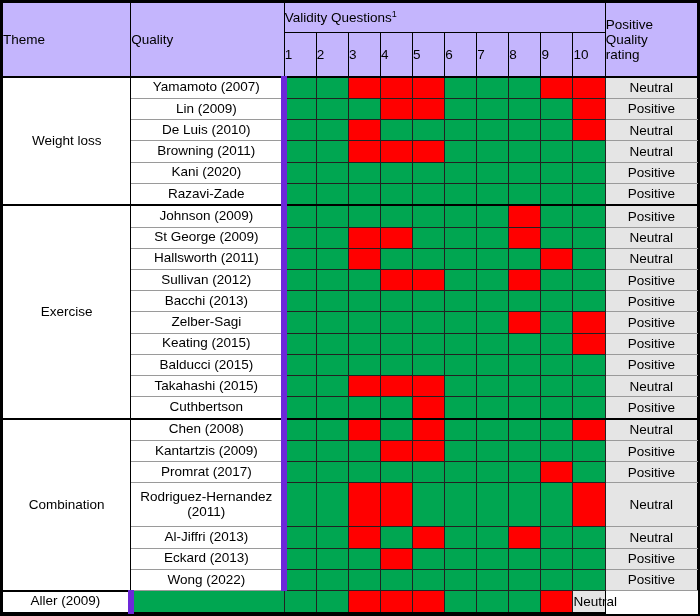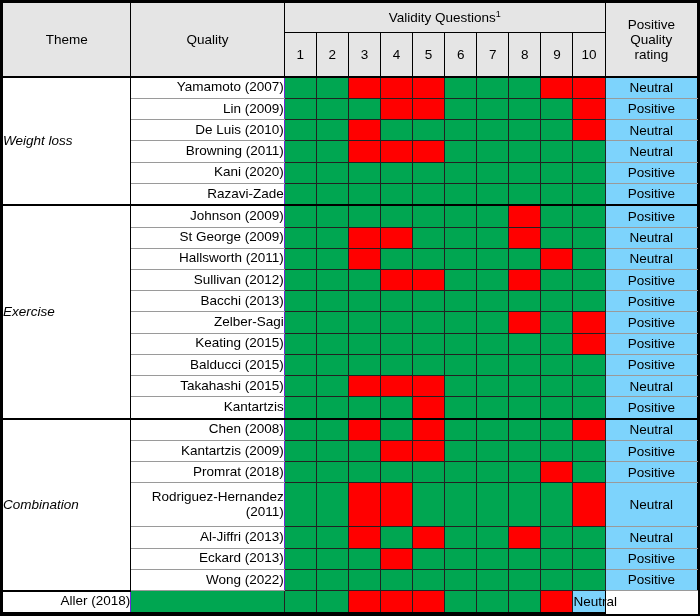--- a/index.html
+++ b/index.html
@@ -43,23 +43,23 @@
 
   
   col.c-theme   { width: 128px; }
   col.c-author  { width: 153px; }
   col.c-q       { width: 32px; }
   col.c-overall { width: 92px; }
 
   
   .hd {
     font-weight: bold;
-    text-align: center;
+    text-align: left;
     border: 1px solid #000000;
-    background: #e5e5e5;
+    background: #c4b5fd;
   }
   .hd-theme, .hd-author {
     font-size: 15px;
     vertical-align: top;
     padding-top: 5px;
   }
   .hd-vq {
     font-size: 15px;
     border-bottom: 1px solid #000000;
     padding-bottom: 2px;
@@ -81,58 +81,57 @@
     font-size: 14px;
     line-height: 1.12;
     vertical-align: top;
     padding-top: 4px;
   }
 
   
   .theme-cell {
     font-weight: bold;
     font-size: 14.5px;
-    text-align: left;
+    text-align: center;
     padding-right: 6px;
     border-left: 1px solid #000000;
     border-right: 1px solid #000000;
     vertical-align: top;
     padding-top: 2px;
-    font-style: italic;
   }
   .theme-cell.grp-top { border-top: 2px solid #000000; }
   .theme-cell.grp-last { border-bottom: 2px solid #000000; }
 
   .author-cell {
-    text-align: right;
+    text-align: center;
     padding-left: 5px;
     font-size: 14px;
     border-left: 1px solid #000000;
-    border-right: 1px solid #6d28d9;
+    border-right: 6px solid #6d28d9;
     border-bottom: 1px solid #9a9a9a;
     line-height: 1.1;
   }
   tr.grp-start .author-cell { border-top: 2px solid #000000; }
   tr.last-row .author-cell { border-bottom: 2px solid #000000; }
 
   .q {
     border: 1px solid #222222;
   }
   .q.green { background: #00a651; }
   .q.red   { background: #ff0000; }
   tr.grp-start .q { border-top-width: 2px; border-top-color: #000000; }
   tr.last-row .q { border-bottom-width: 2px; border-bottom-color: #000000; }
 
   .overall-cell {
     text-align: center;
     font-size: 14px;
     border-left: 1px solid #000000;
     border-right: 1px solid #000000;
     border-bottom: 1px solid #9a9a9a;
-    background: #7dd3fc;
+    background: #e5e5e5;
   }
   tr.grp-start .overall-cell { border-top: 2px solid #000000; }
   tr.last-row .overall-cell { border-bottom: 2px solid #000000; }
 
   .tall { height: 44px; }
 </style>
 </head>
 <body>
 
 <div class="sheet">
@@ -383,21 +382,21 @@
           <td class="q red"></td>
           <td class="q red"></td>
           <td class="q green"></td>
           <td class="q green"></td>
           <td class="q green"></td>
           <td class="q green"></td>
           <td class="q green"></td>
           <td class="overall-cell">Neutral</td>
         </tr>
         <tr>
-          <td class="author-cell">Kantartzis</td>
+          <td class="author-cell">Cuthbertson</td>
           <td class="q green"></td>
           <td class="q green"></td>
           <td class="q green"></td>
           <td class="q green"></td>
           <td class="q red"></td>
           <td class="q green"></td>
           <td class="q green"></td>
           <td class="q green"></td>
           <td class="q green"></td>
           <td class="q green"></td>
@@ -426,21 +425,21 @@
           <td class="q red"></td>
           <td class="q red"></td>
           <td class="q green"></td>
           <td class="q green"></td>
           <td class="q green"></td>
           <td class="q green"></td>
           <td class="q green"></td>
           <td class="overall-cell">Positive</td>
         </tr>
         <tr>
-          <td class="author-cell">Promrat (2018)</td>
+          <td class="author-cell">Promrat (2017)</td>
           <td class="q green"></td>
           <td class="q green"></td>
           <td class="q green"></td>
           <td class="q green"></td>
           <td class="q green"></td>
           <td class="q green"></td>
           <td class="q green"></td>
           <td class="q green"></td>
           <td class="q red"></td>
           <td class="q green"></td>
@@ -496,21 +495,21 @@
           <td class="q green"></td>
           <td class="q green"></td>
           <td class="q green"></td>
           <td class="q green"></td>
           <td class="q green"></td>
           <td class="q green"></td>
           <td class="q green"></td>
           <td class="overall-cell">Positive</td>
         </tr>
         <tr class="last-row">
-          <td class="author-cell">Aller (2018)</td>
+          <td class="author-cell">Aller (2009)</td>
           <td class="q green"></td>
           <td class="q green"></td>
           <td class="q green"></td>
           <td class="q red"></td>
           <td class="q red"></td>
           <td class="q red"></td>
           <td class="q green"></td>
           <td class="q green"></td>
           <td class="q green"></td>
           <td class="q red"></td>

